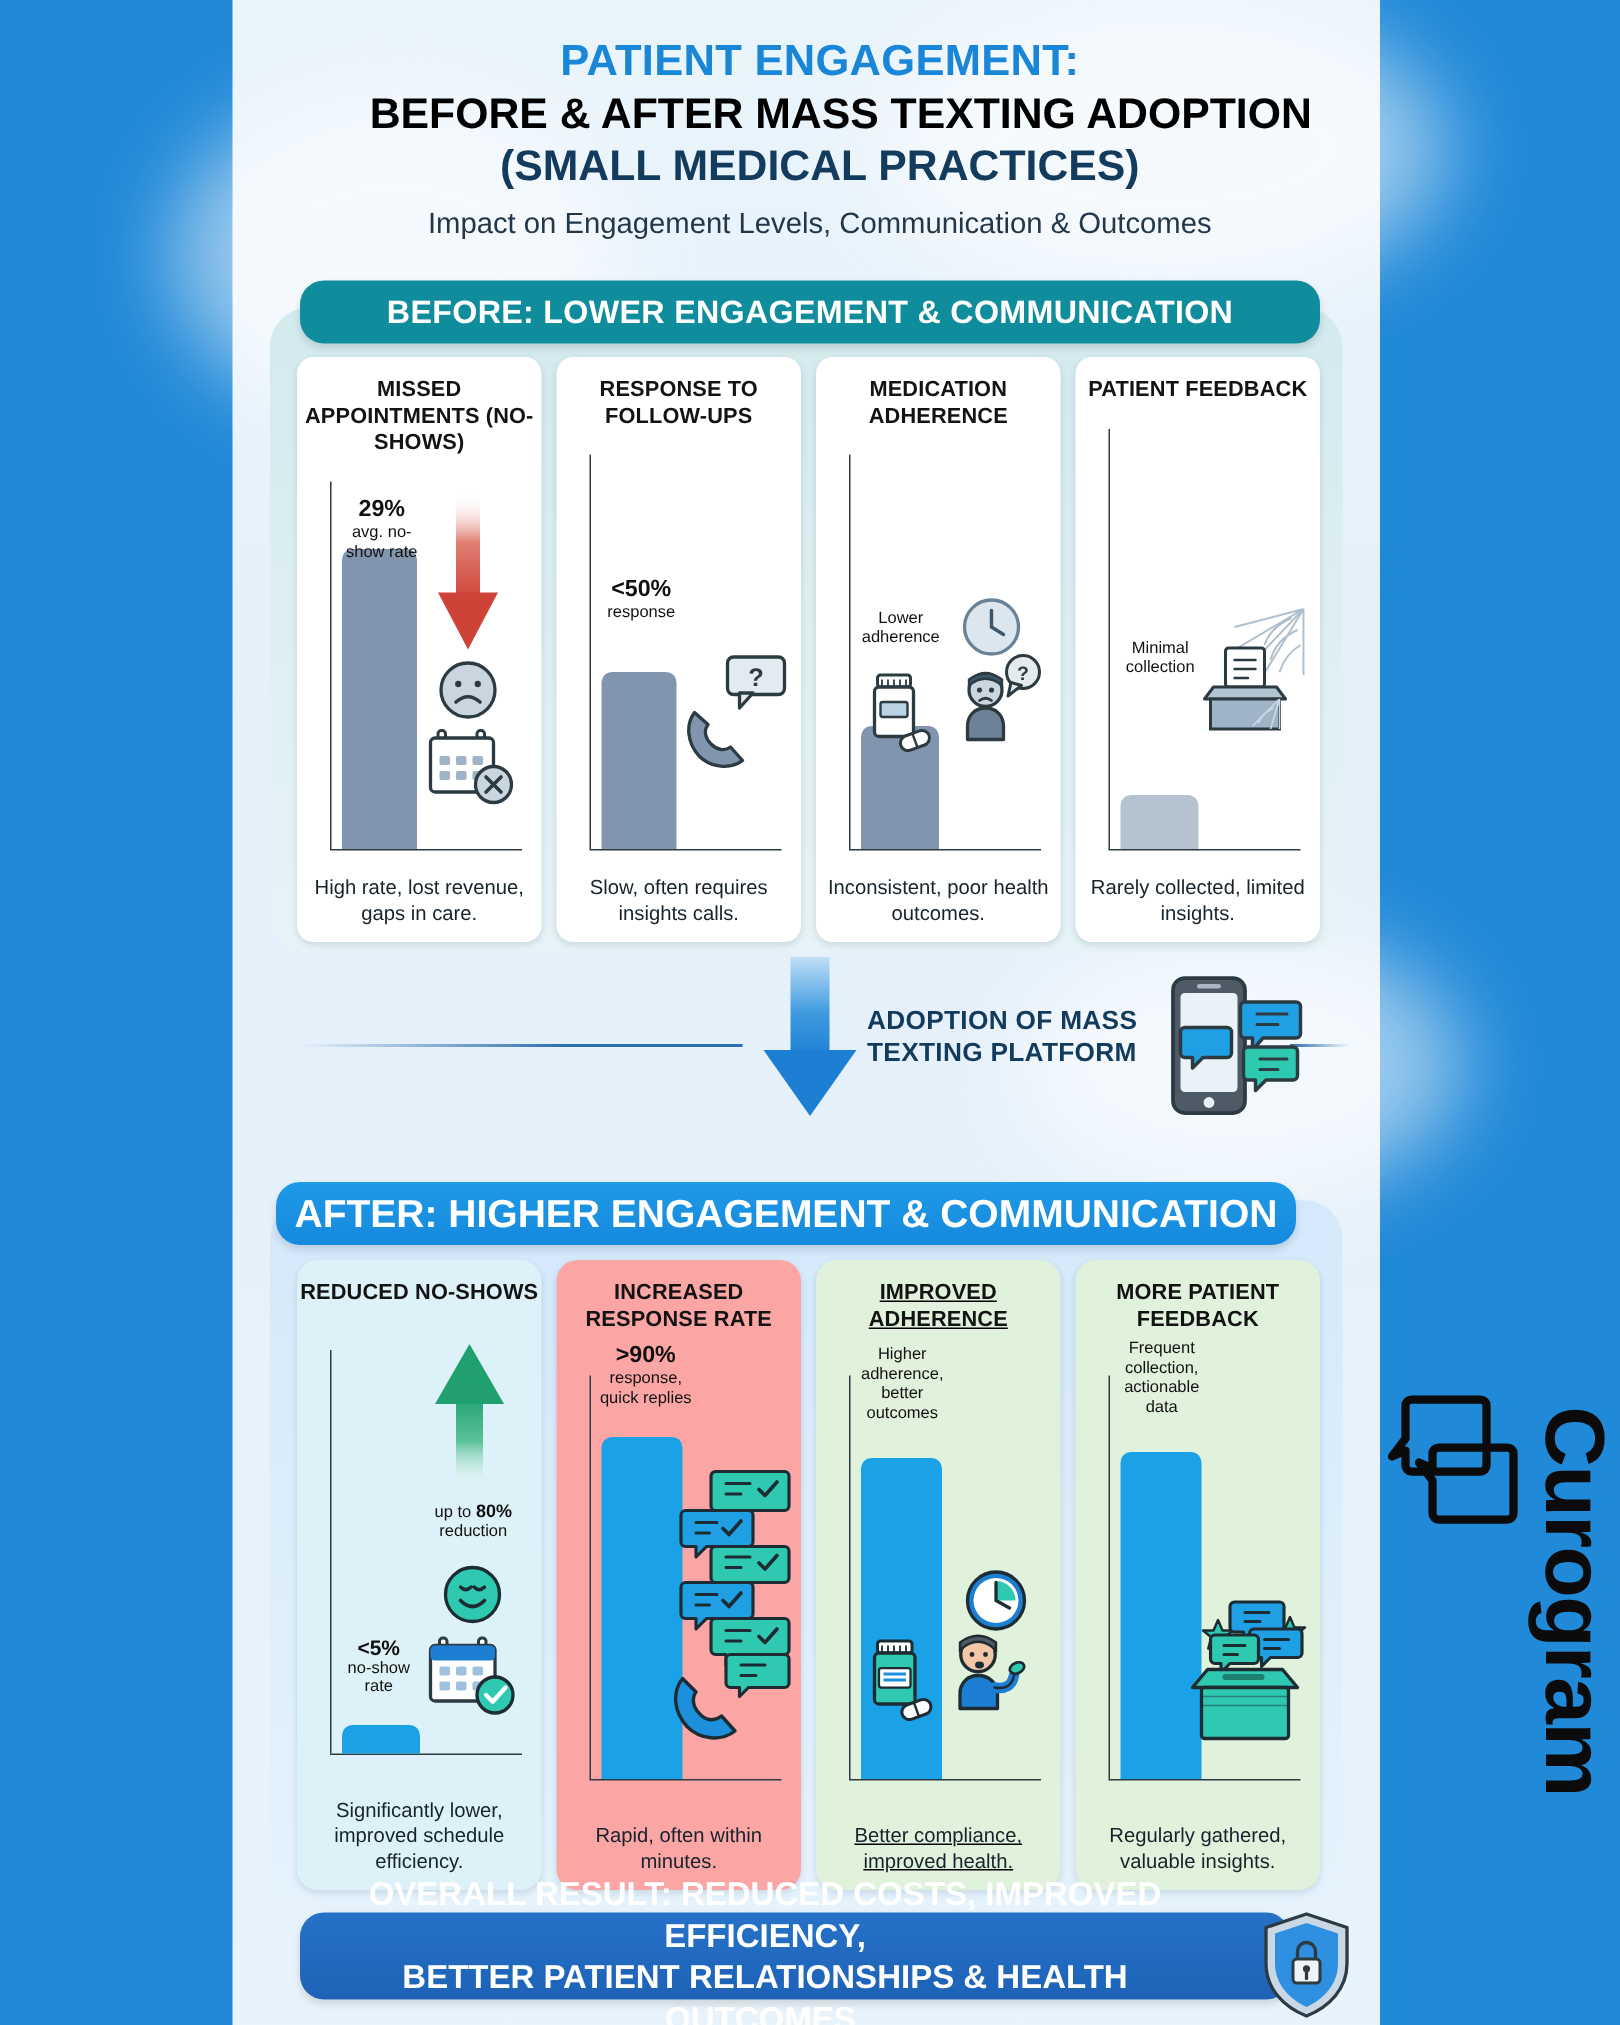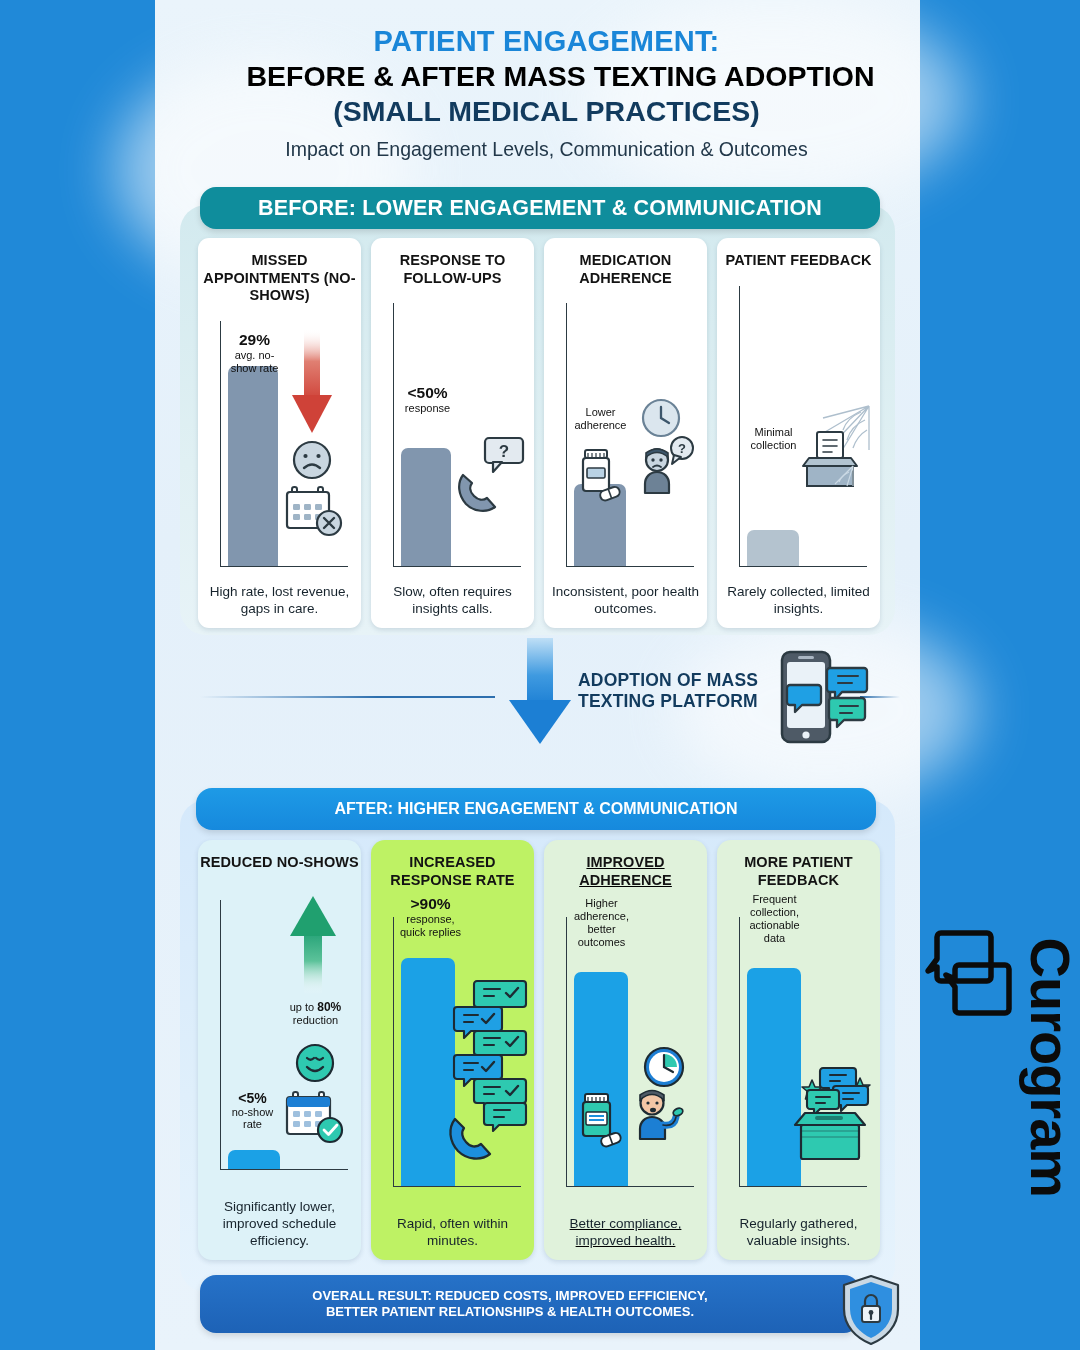--- a/index.html
+++ b/index.html
@@ -38,41 +38,41 @@
   .panel-after { left:180px; top:800px; width:715px; height:492px;
      background: linear-gradient(180deg,#d5e9fb 0%,#dfeffb 60%,#e6f3fd 100%); }
 
   .banner {
     position:absolute; border-radius:16px; display:flex;
     align-items:center; justify-content:center; color:#fff;
     font-weight:bold; text-align:center; box-shadow:0 3px 6px rgba(0,0,0,.13);
   }
   .banner-before { left:200px; top:187px; width:680px; height:42px;
     background:#0f8d9c; font-size:21.5px; letter-spacing:.2px;}
-  .banner-after { left:196px; top:788px; width:680px; height:42px;
-    background: linear-gradient(180deg,#1e9ae6 0%,#1689dd 100%); font-size:16px;}
+  .banner-after { left:184px; top:788px; width:680px; height:42px;
+    background: linear-gradient(180deg,#1e9ae6 0%,#1689dd 100%); font-size:26px;}
   .banner-result { left:200px; top:1275px; width:660px; height:58px;
     background: linear-gradient(180deg,#2672c8 0%,#1d62b6 100%);
-    font-size:13px; line-height:1.25; padding:0 54px 0 14px;}
+    font-size:22px; line-height:1.25; padding:0 54px 0 14px;}
 
   
   .cards-row { position:absolute; display:flex; gap:10px; }
   .cards-before { left:198px; top:238px; }
   .cards-after  { left:198px; top:840px; }
 
   .card {
     width:163px; border-radius:14px; position:relative;
     box-shadow:0 2px 5px rgba(20,60,90,.14);
     display:flex; flex-direction:column; align-items:center;
     padding-top:14px;
   }
   .card-before { height:390px; background:#ffffff;border-radius:11px; }
   .card-after  { height:420px;gap:12px; }
   .ca1 { background:#ddf2f8; }
-  .ca2 { background:#bef264;justify-content:space-between; }
+  .ca2 { background:#fca5a5;justify-content:space-between; }
   .ca3 { background:#e0f2db;text-decoration:underline; }
   .ca4 { background:#e0f2db; }
 
   .card-head { font-size:14.5px; font-weight:bold; color:#131313; text-align:center;
                line-height:1.22; letter-spacing:.1px;}
 
   
   .chart { position:relative; width:148px; flex:1; margin-top:10px; }
   .axis-v { position:absolute; left:14px; top:6px; bottom:18px; width:1.6px; background:#2c3a42;}
   .axis-h { position:absolute; left:14px; right:6px; bottom:17px; height:1.6px; background:#2c3a42;}

